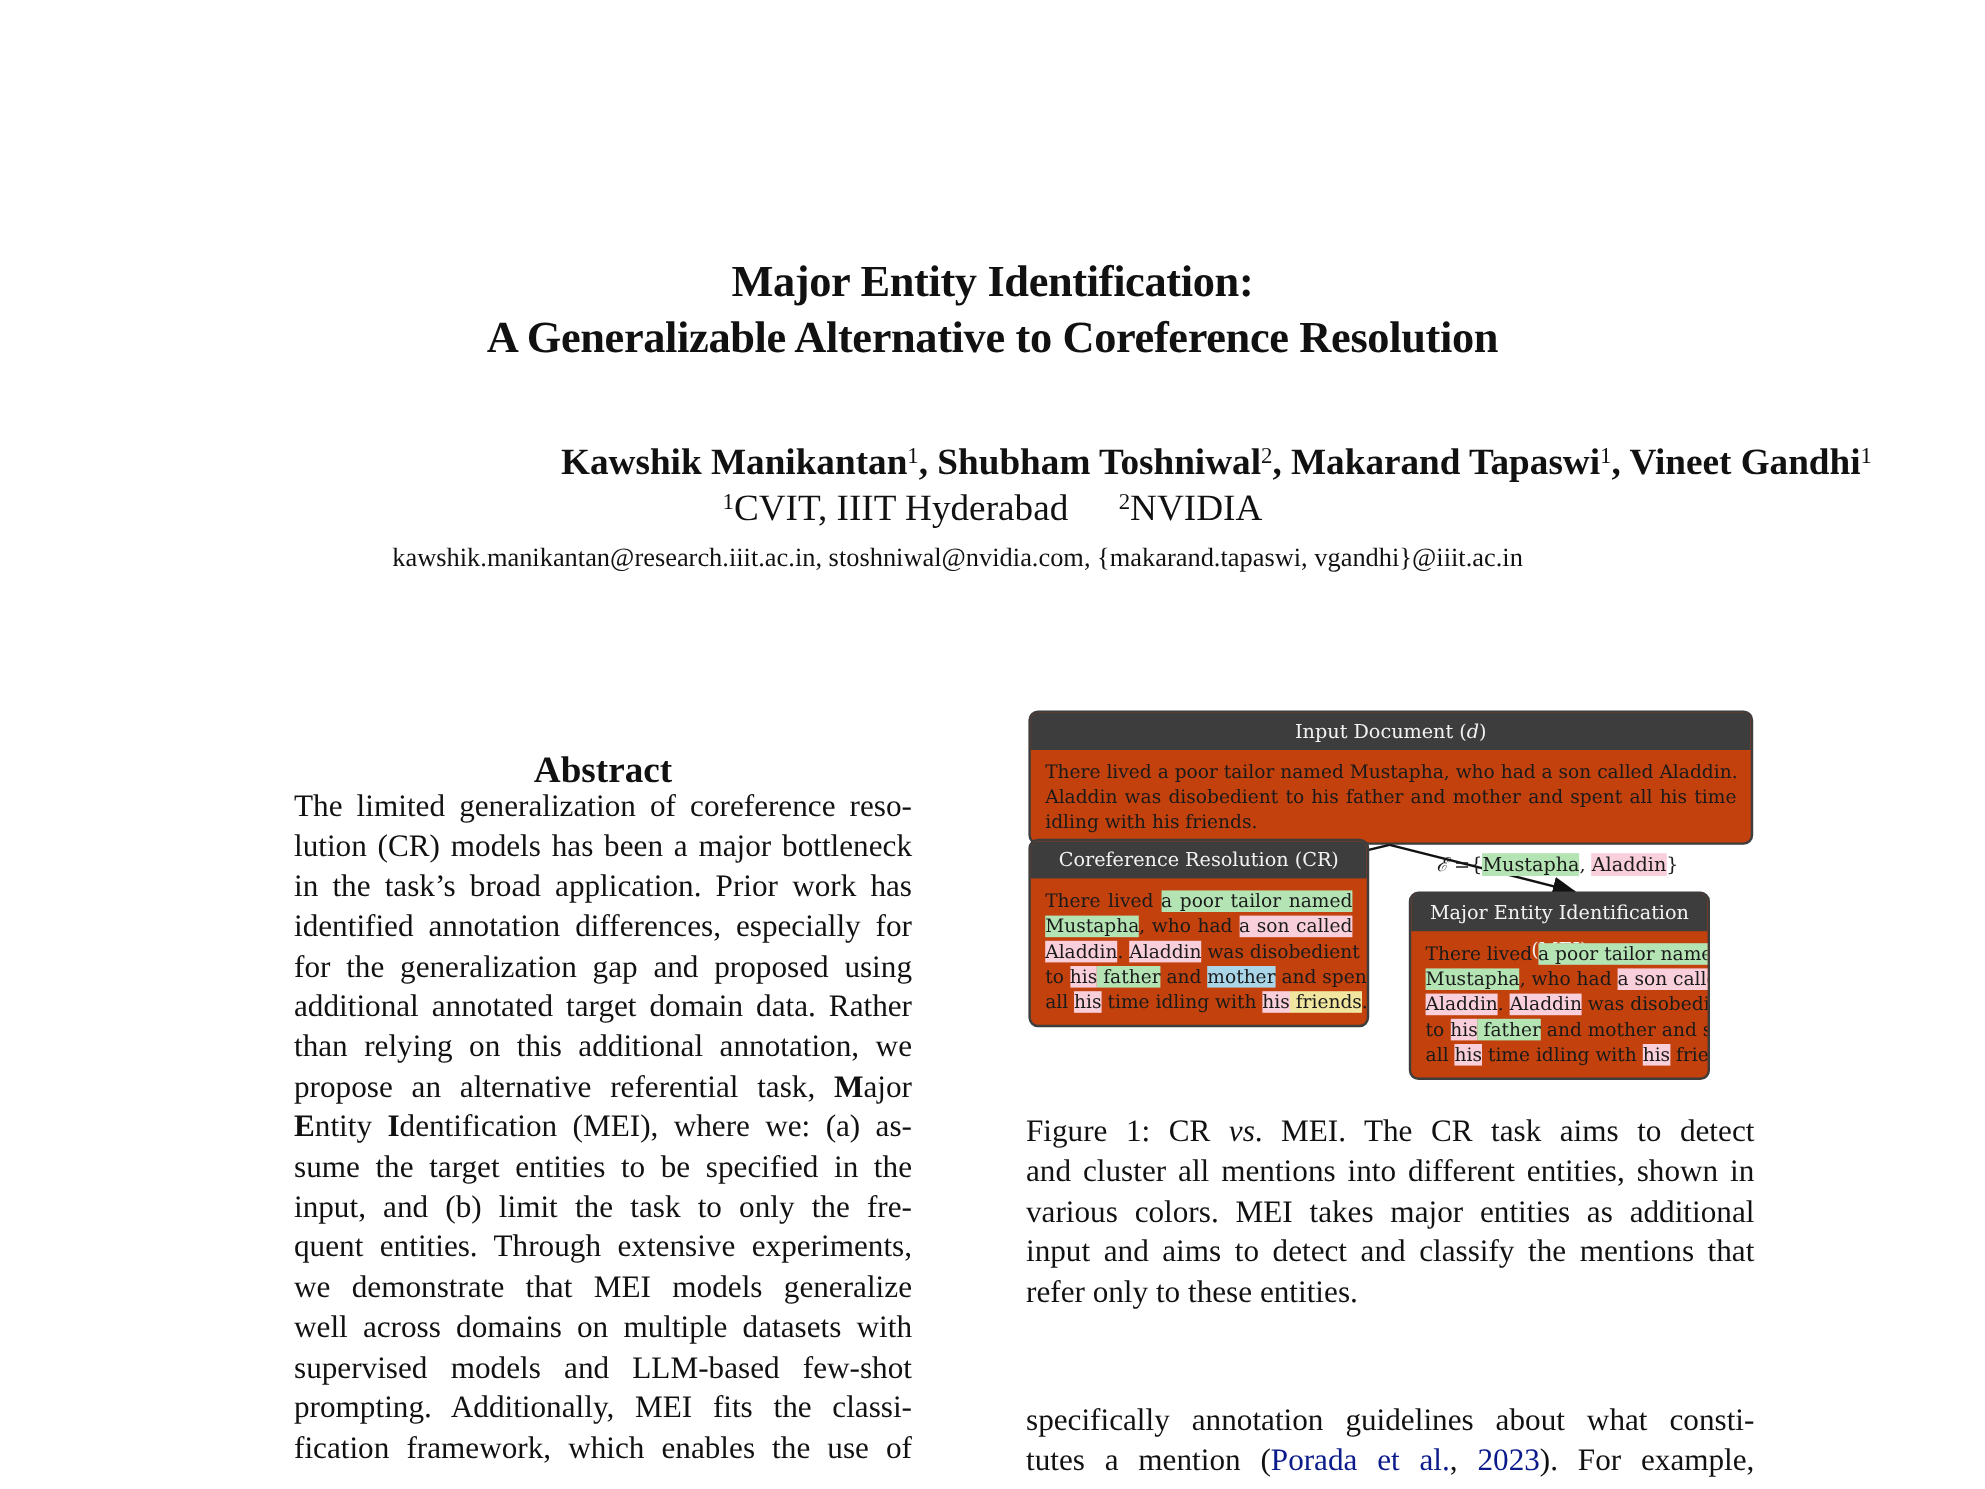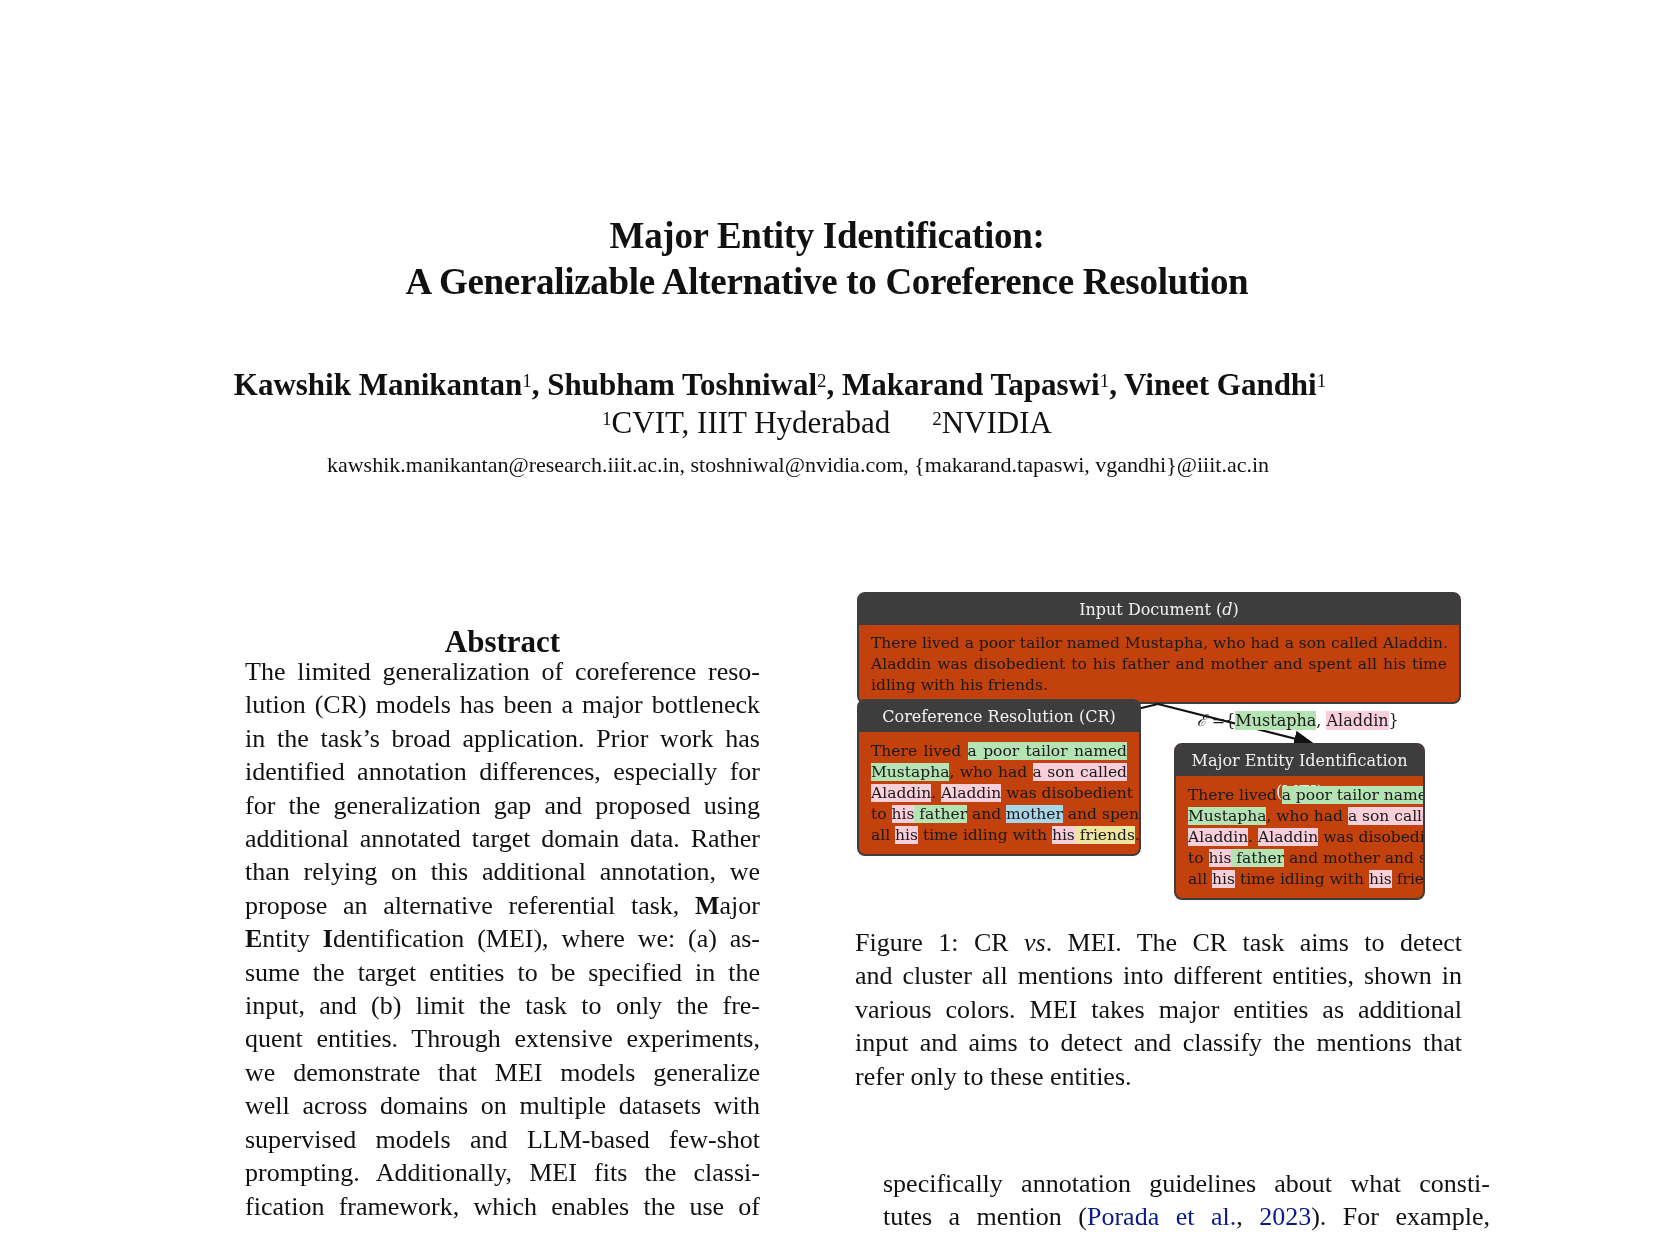--- a/index.html
+++ b/index.html
@@ -1,29 +1,29 @@
 <!DOCTYPE html>
 <html><head>
 <meta charset="utf-8">
 <style>
   html, body { margin:0; padding:0; background:#ffffff; }
   body { width:1654px; height:1241px; position:relative; overflow:hidden;
          font-family:"Liberation Serif","DejaVu Serif",serif; color:#111; }
   .abs { position:absolute; }
   .title { left:0; width:1654px; text-align:center; font-weight:bold; font-size:37px; line-height:46px; letter-spacing:-0.3px; }
-  .authors { left:0; width:1560px; text-align:center; font-weight:bold; font-size:31px; line-height:36px; }
+  .authors { left:0; width:1560px; text-align:right; font-weight:bold; font-size:31px; line-height:36px; }
   .authors sup, .affil sup { font-weight:normal; font-size:19px; vertical-align:top; position:relative; top:-4px; }
   .affil { left:0; width:1654px; text-align:center; font-size:31px; line-height:36px; }
   .affil .gap { display:inline-block; width:42px; }
   .emails { left:0; width:1596px; text-align:center; font-size:22px; line-height:28px; }
   .abstract-head { left:245px; width:515px; text-align:center; font-weight:bold; font-size:31px;margin-top:32px; }
   .col-text { font-size:26px; line-height:33.4px; text-align:justify; }
   .col-text .ln { display:block; white-space:nowrap; text-align-last:justify; text-align:justify; }
   .left-col { left:245px; width:515px; top:655px; }
-  .right-col { left:883px; width:607px; }
+  .right-col { left:855px; width:607px; }
   .cite { color:#0a1a8a; }
   
   .box { position:absolute; border:2.5px solid #3d3d3d; border-radius:8px; background:#c2410c; overflow:hidden; box-sizing:border-box; }
   .box-head { background:#3d3d3d; color:#f2f2f2; text-align:center; font-family:"DejaVu Serif","Liberation Serif",serif; font-size:16px; height:31px; line-height:31px; }
   .box-body { font-family:"DejaVu Serif","Liberation Serif",serif; font-size:15.5px; line-height:21px; color:#1a1a1a; padding:9px 12px 0 12px; }
   .box-body .ln { display:block; white-space:nowrap; text-align:justify; text-align-last:justify; }
   .box-body .ln.last { text-align-last:left; }
   .hl-green { background:#b4e3b4; }
   .hl-pink { background:#f9cfdb; }
   .hl-blue { background:#a9d6e8; }

